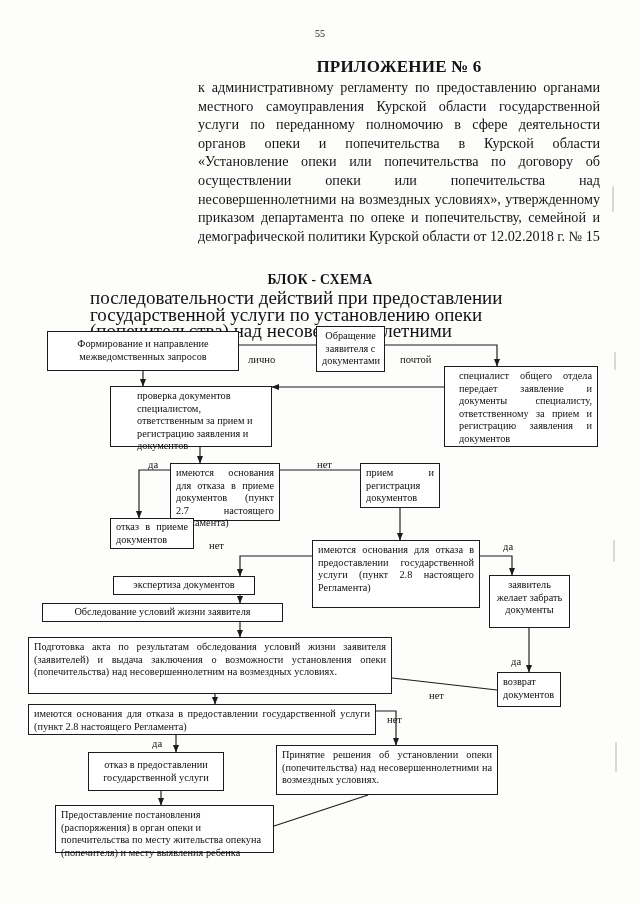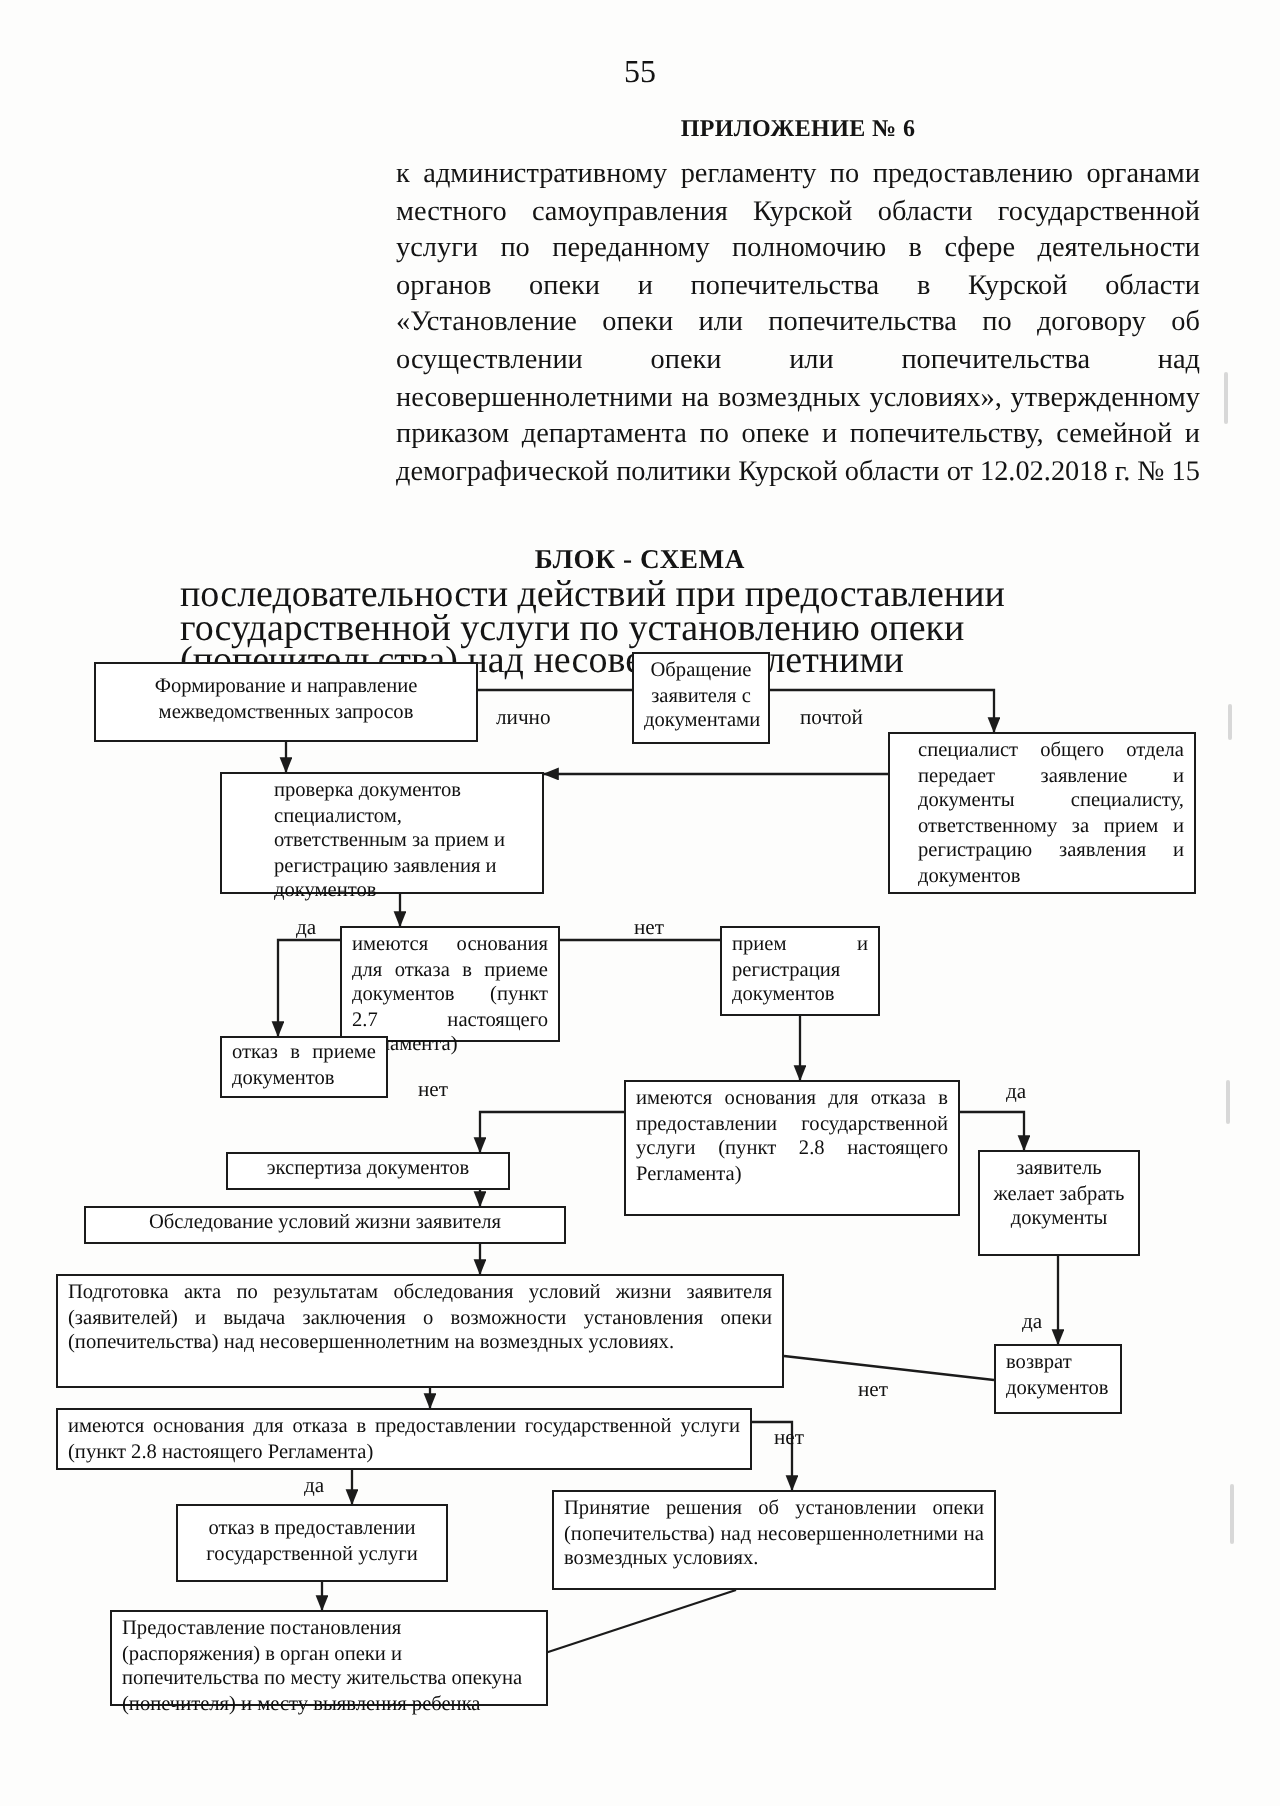--- a/index.html
+++ b/index.html
@@ -18,29 +18,29 @@
     background: #fdfdfc;
     overflow: hidden;
   }
   
   .page-number {
     position: absolute;
     top: 28px;
     left: 0;
     width: 640px;
     text-align: center;
-    font-size: 16px;
+    font-size: 10px;
   }
   .appendix-title {
     position: absolute;
     top: 57px;
     left: 198px;
     width: 402px;
     text-align: center;
-    font-size: 12px;
+    font-size: 17px;
     font-weight: bold;
     letter-spacing: .2px;
   }
   .intro {
     position: absolute;
     top: 78px;
     left: 198px;
     width: 402px;
     font-size: 14.2px;
     line-height: 18.6px;

